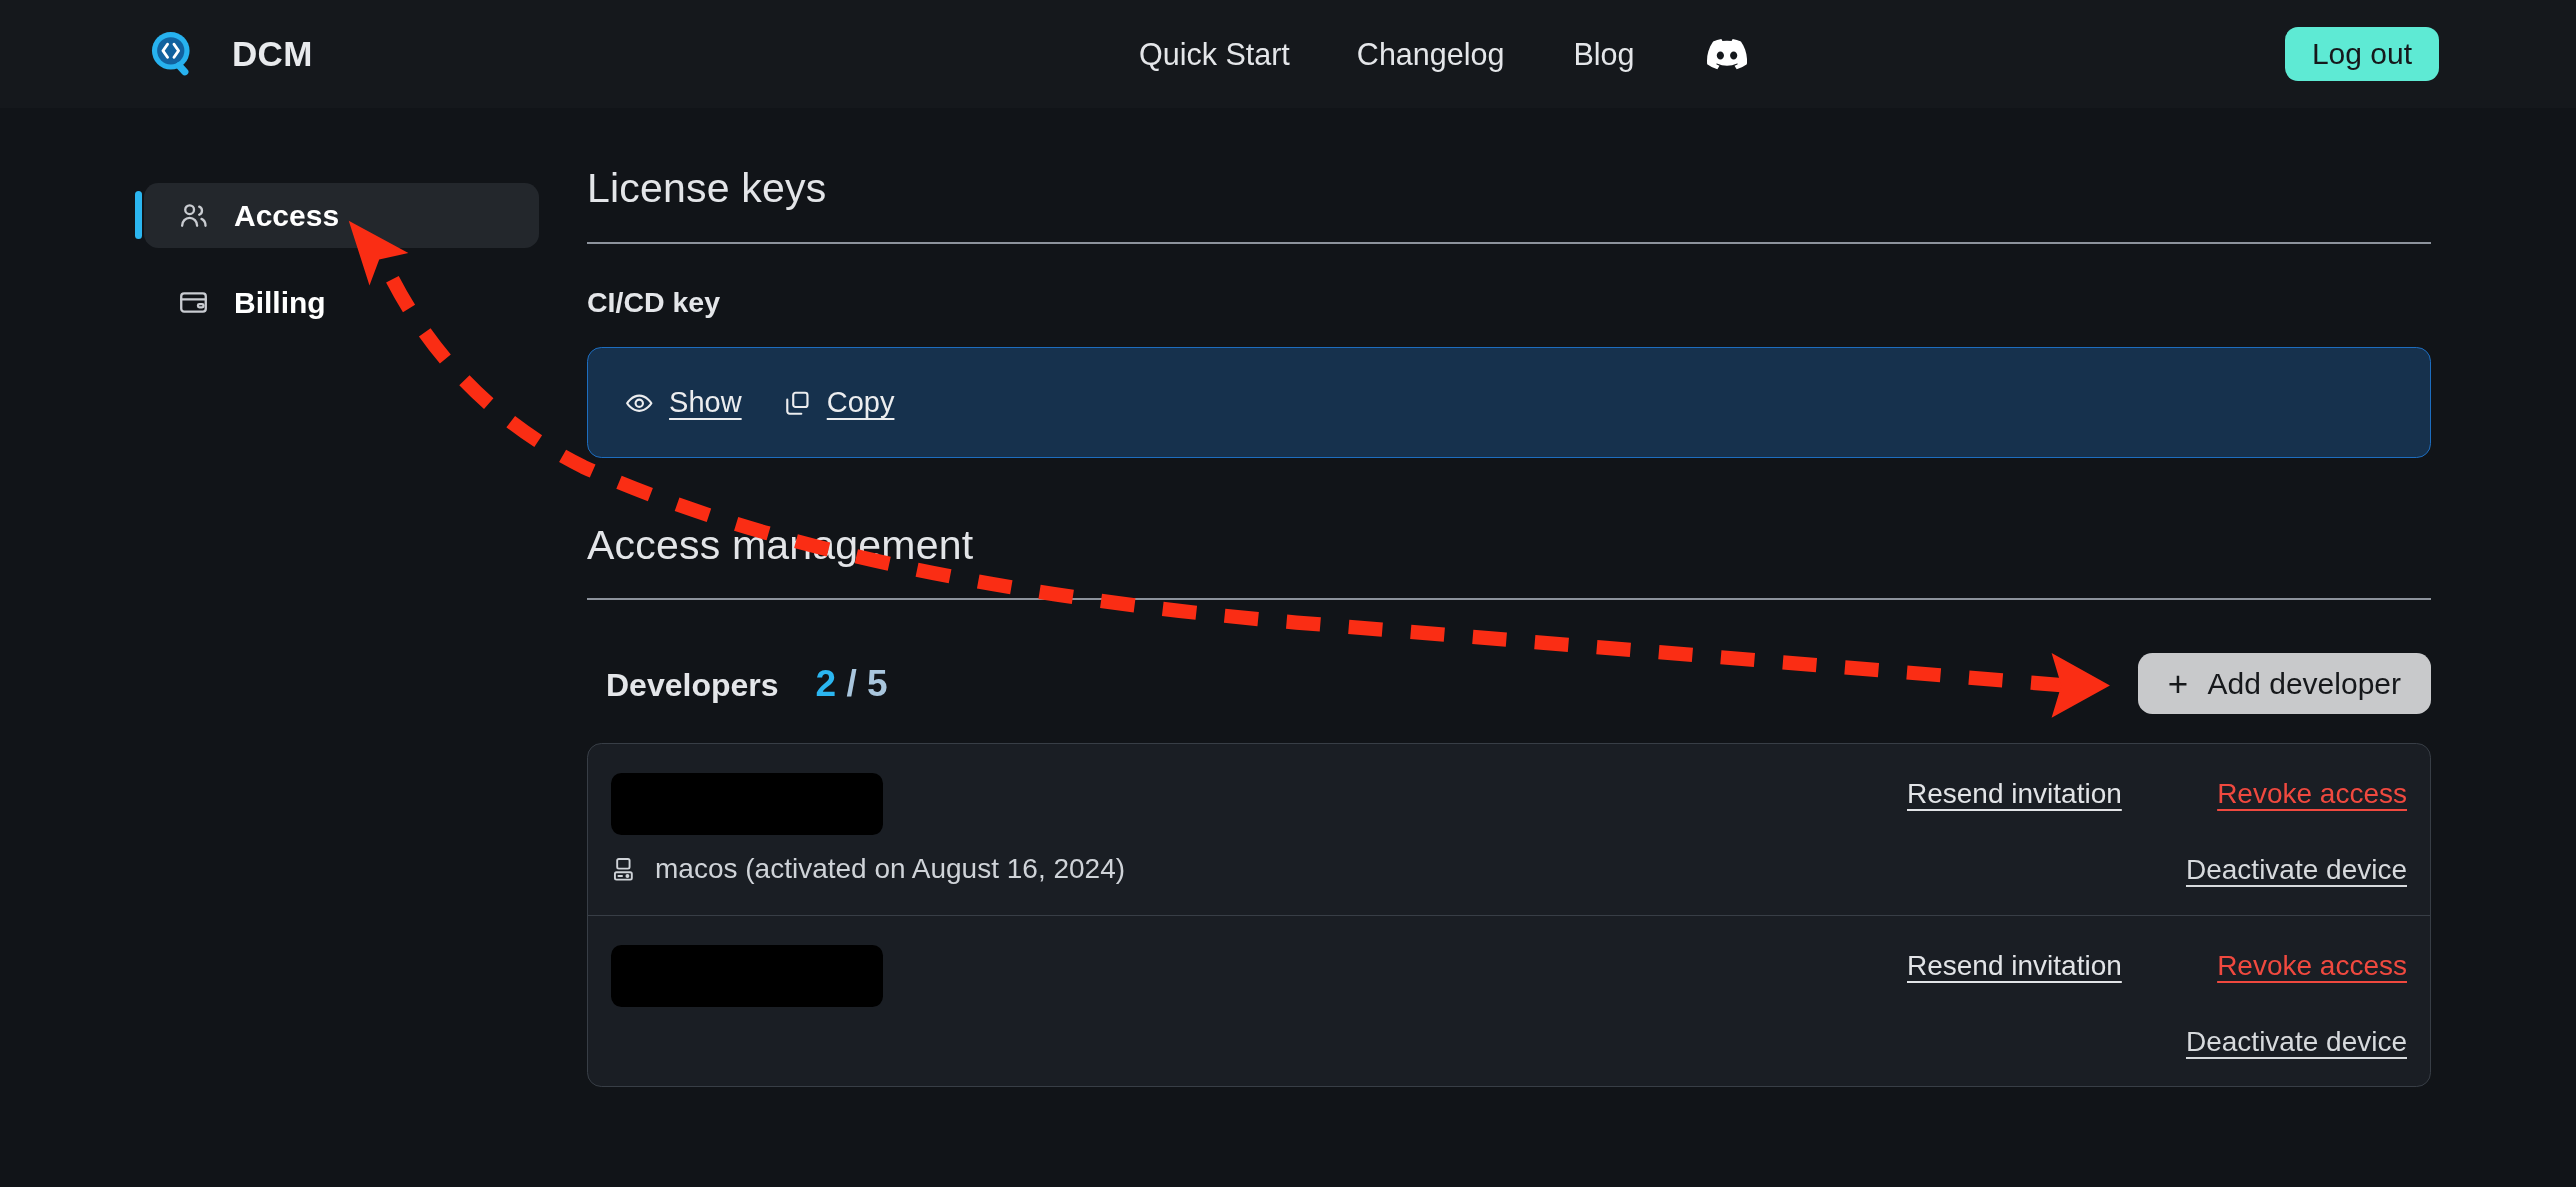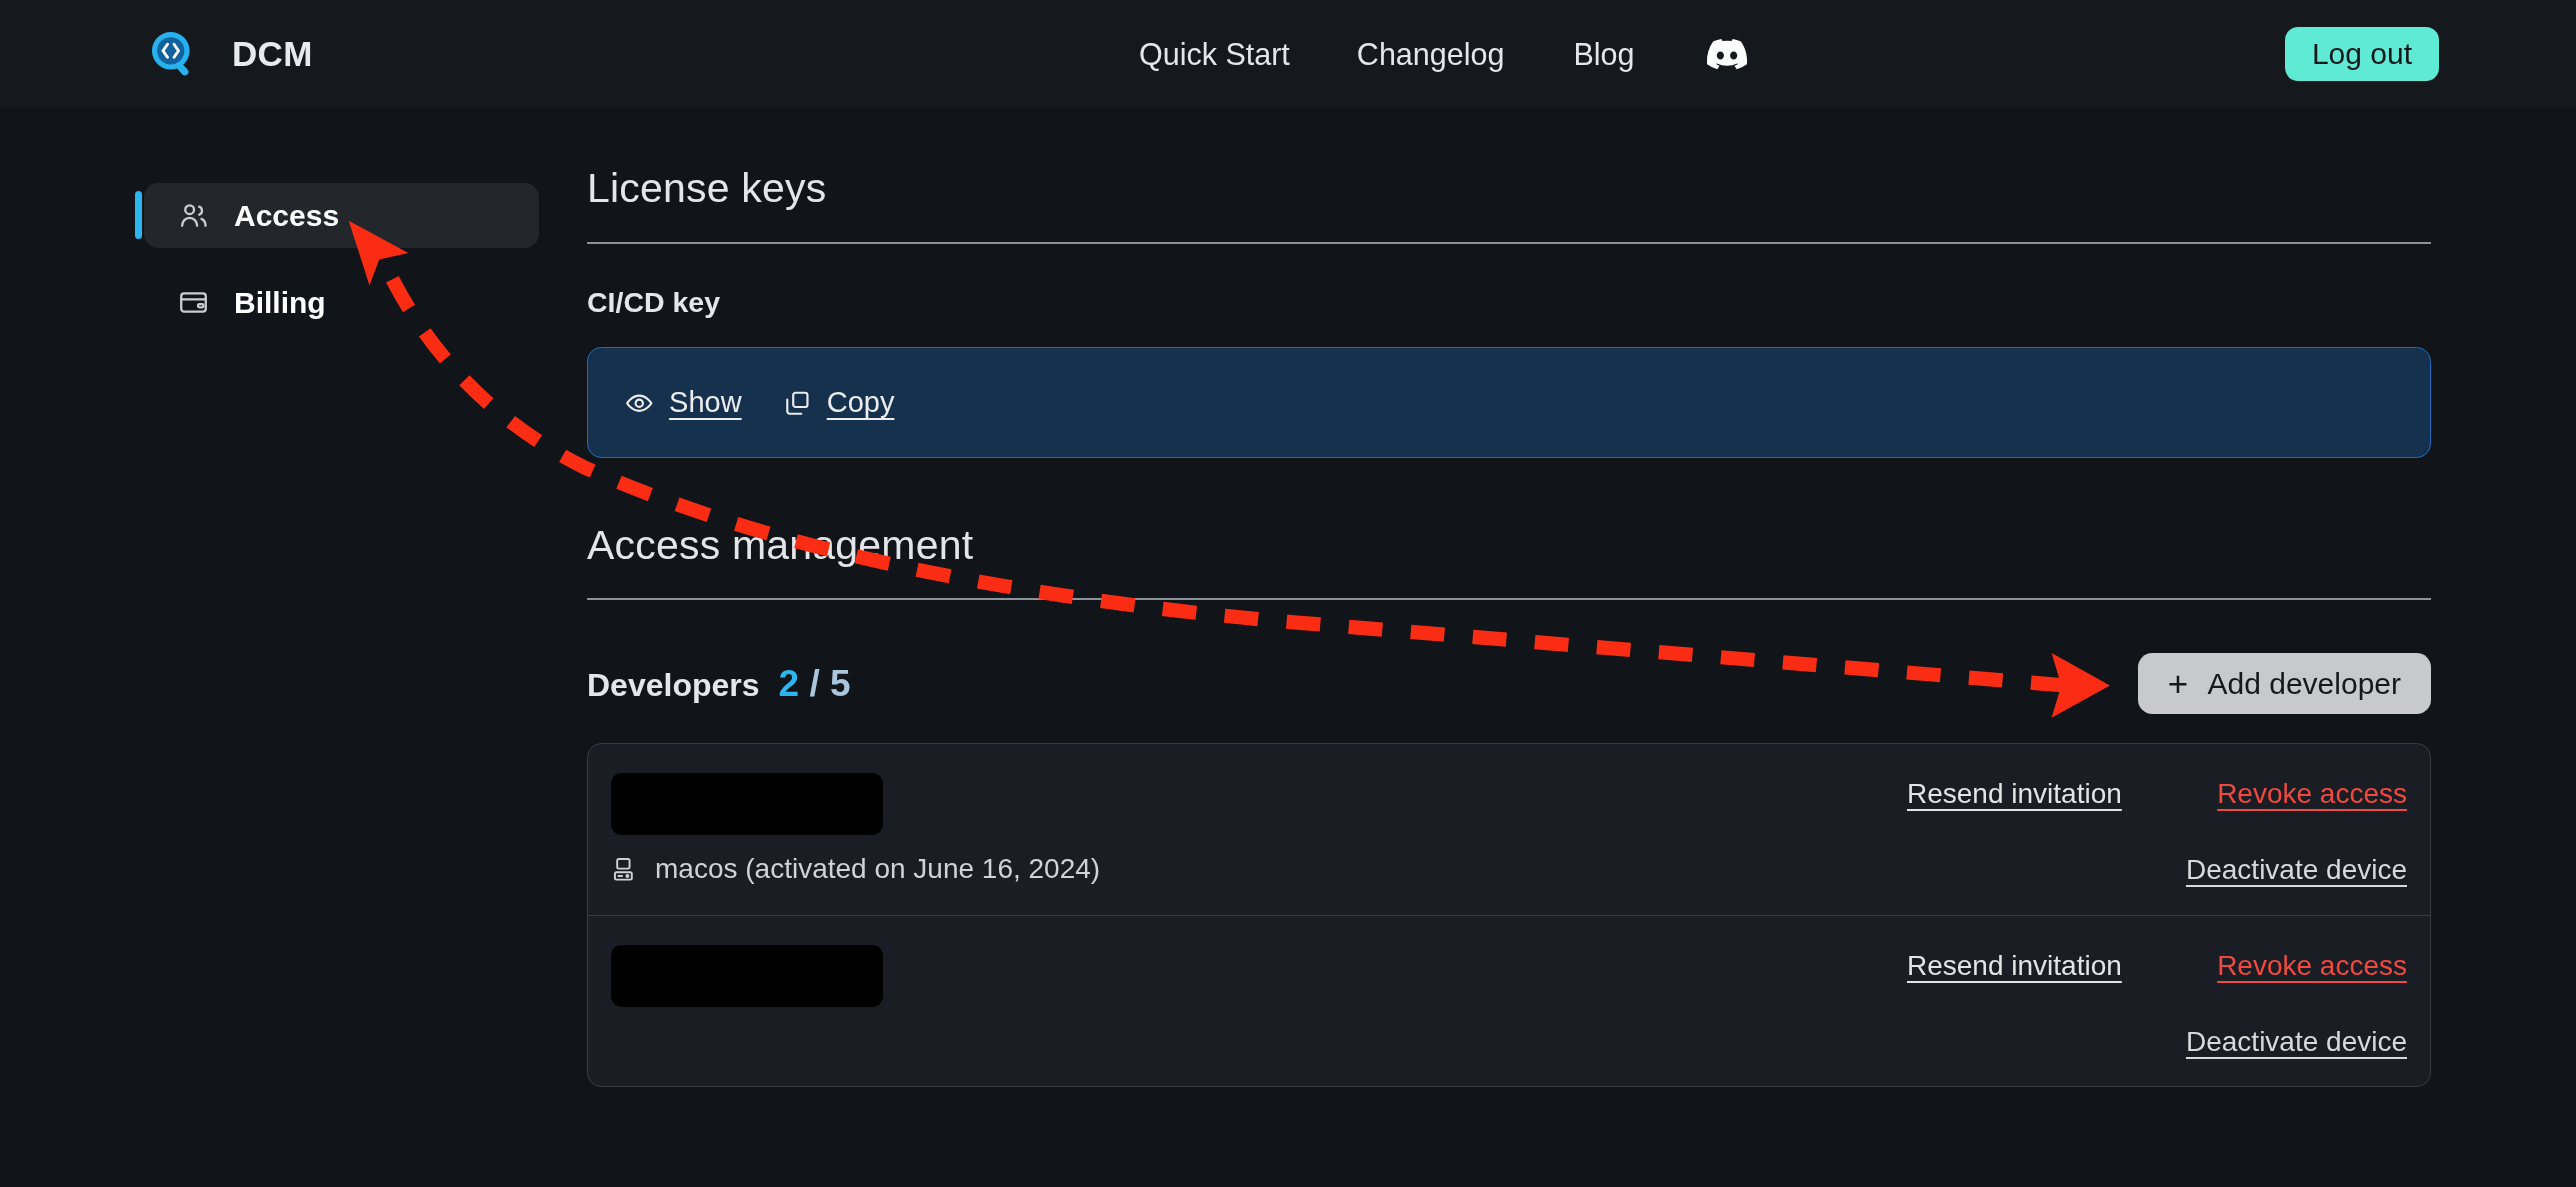--- a/index.html
+++ b/index.html
@@ -69,21 +69,21 @@
     height: 111px; display: flex; align-items: center; padding-left: 37px; gap: 41px;
   }
   .key-action { display: flex; align-items: center; gap: 15.6px; cursor: pointer; }
   .key-action .txt {
     font-size: 29px; color: #ecedef; text-decoration: underline;
     text-underline-offset: 5.8px; text-decoration-thickness: 1.9px;
   }
   .key-icon { width: 28.5px; height: 28.5px; display: block; }
 
   .dev-head { display: flex; align-items: center; justify-content: space-between; }
-  .dev-title-wrap { display: flex; align-items: baseline; gap: 19px; }
+  .dev-title-wrap { display: flex; align-items: baseline; gap: 37px; margin-left: 19px; }
   .dev-title { font-size: 32px; font-weight: 700; color: #e4e6e9; }
   .dev-count { font-size: 37px; font-weight: 700; }
   .dev-count .cur { color: #2bb6f0; }
   .dev-count .sep { color: #a9c6dd; }
   .dev-count .max { color: #a9c6dd; }
 
   .add-btn {
     background: #c8c9cb; color: #16181b; border: none; border-radius: 14.3px;
     height: 61px; padding: 0 30px; font-size: 30px; font-family: inherit;
     display: flex; align-items: center; gap: 19.4px; cursor: pointer;
@@ -237,21 +237,21 @@
         <div class="redact"></div>
         <div class="device-line">
           <span>
             <svg class="device-icon" viewBox="0 0 24 24" fill="none" stroke="#cfd3d8" stroke-width="1.7" stroke-linecap="round" stroke-linejoin="round">
               <rect x="5.5" y="2.6" width="11" height="8.6" rx="1.4"></rect>
               <rect x="3.5" y="14.4" width="15" height="6.6" rx="1.4"></rect>
               <path d="M6.6 17.8h3.2"></path>
                 <circle cx="14.6" cy="17.8" r=".9"></circle>
             </svg>
           </span>
-          <span class="device-text">macos (activated on June 16, 2024)</span>
+          <span class="device-text">macos (activated on August 16, 2024)</span>
         </div>
         <div class="row-actions">
           <span class="act act-resend">Resend invitation</span>
           <span class="act act-revoke">Revoke access</span>
           <span class="act act-deactivate">Deactivate device</span>
         </div>
       </div>
 
       <div class="dev-row">
         <div class="redact"></div>

